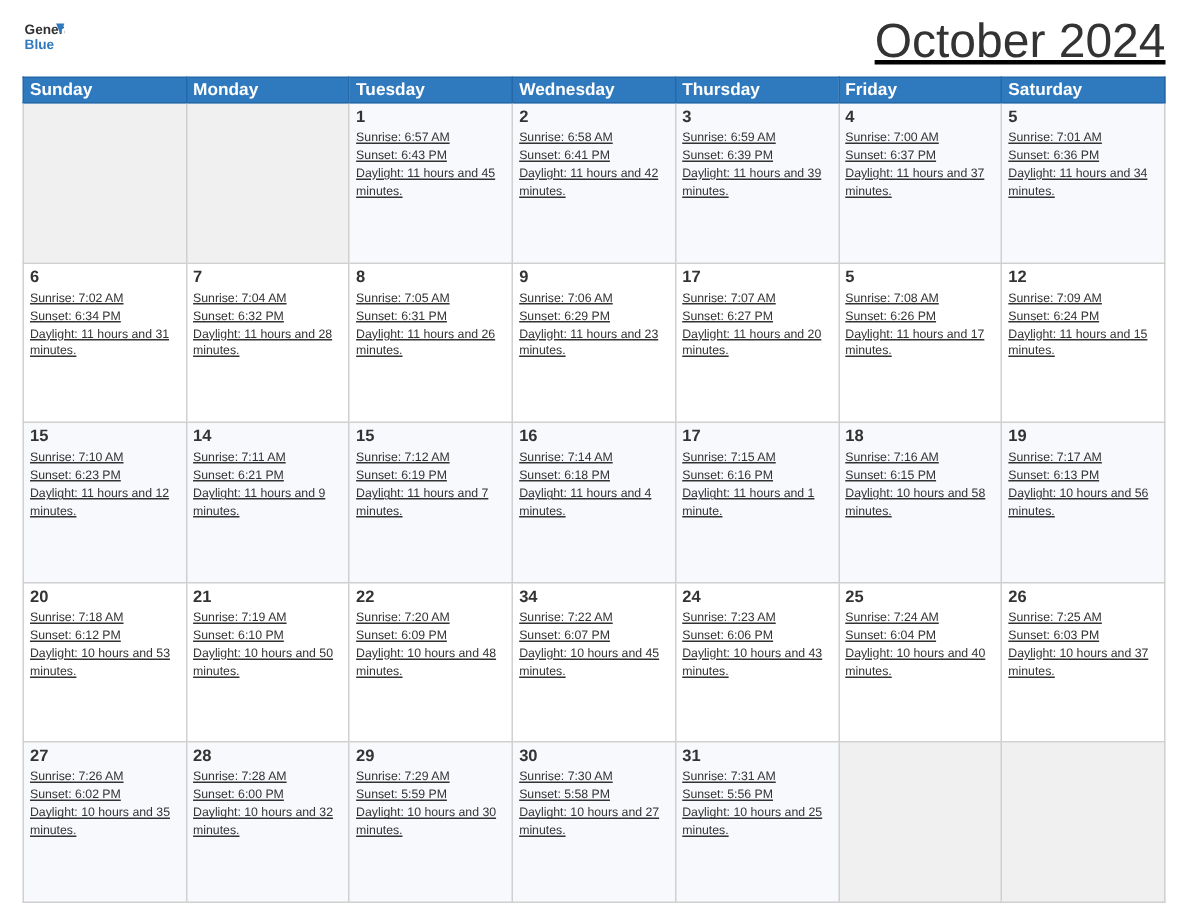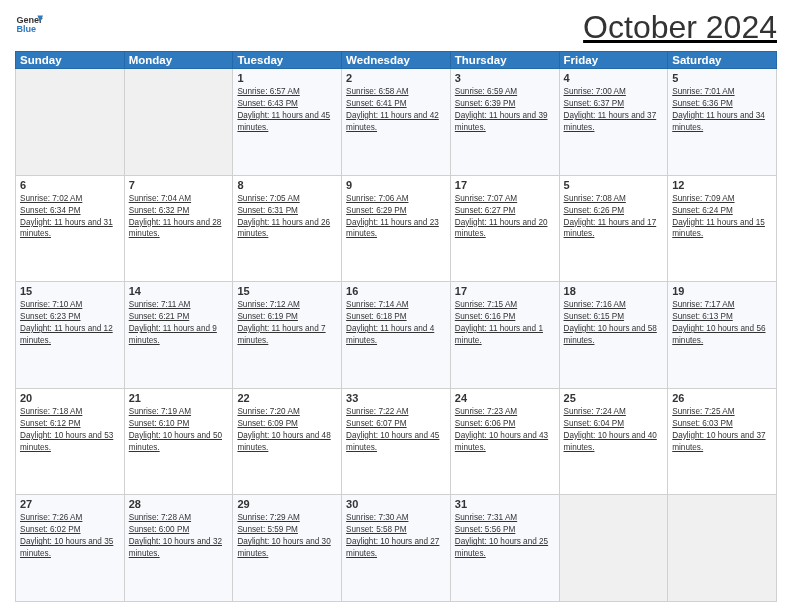--- a/index.html
+++ b/index.html
@@ -214,21 +214,21 @@
           </td>
           <td>
             <span class="day-num">21</span>
 <div class="day-info">Sunrise: 7:19 AM<br>Sunset: 6:10 PM<br>Daylight: 10 hours and 50 minutes.</div>
           </td>
           <td>
             <span class="day-num">22</span>
 <div class="day-info">Sunrise: 7:20 AM<br>Sunset: 6:09 PM<br>Daylight: 10 hours and 48 minutes.</div>
           </td>
           <td>
-            <span class="day-num">33</span>
+            <span class="day-num">34</span>
 <div class="day-info">Sunrise: 7:22 AM<br>Sunset: 6:07 PM<br>Daylight: 10 hours and 45 minutes.</div>
           </td>
           <td>
             <span class="day-num">24</span>
 <div class="day-info">Sunrise: 7:23 AM<br>Sunset: 6:06 PM<br>Daylight: 10 hours and 43 minutes.</div>
           </td>
           <td>
             <span class="day-num">25</span>
 <div class="day-info">Sunrise: 7:24 AM<br>Sunset: 6:04 PM<br>Daylight: 10 hours and 40 minutes.</div>
           </td>

